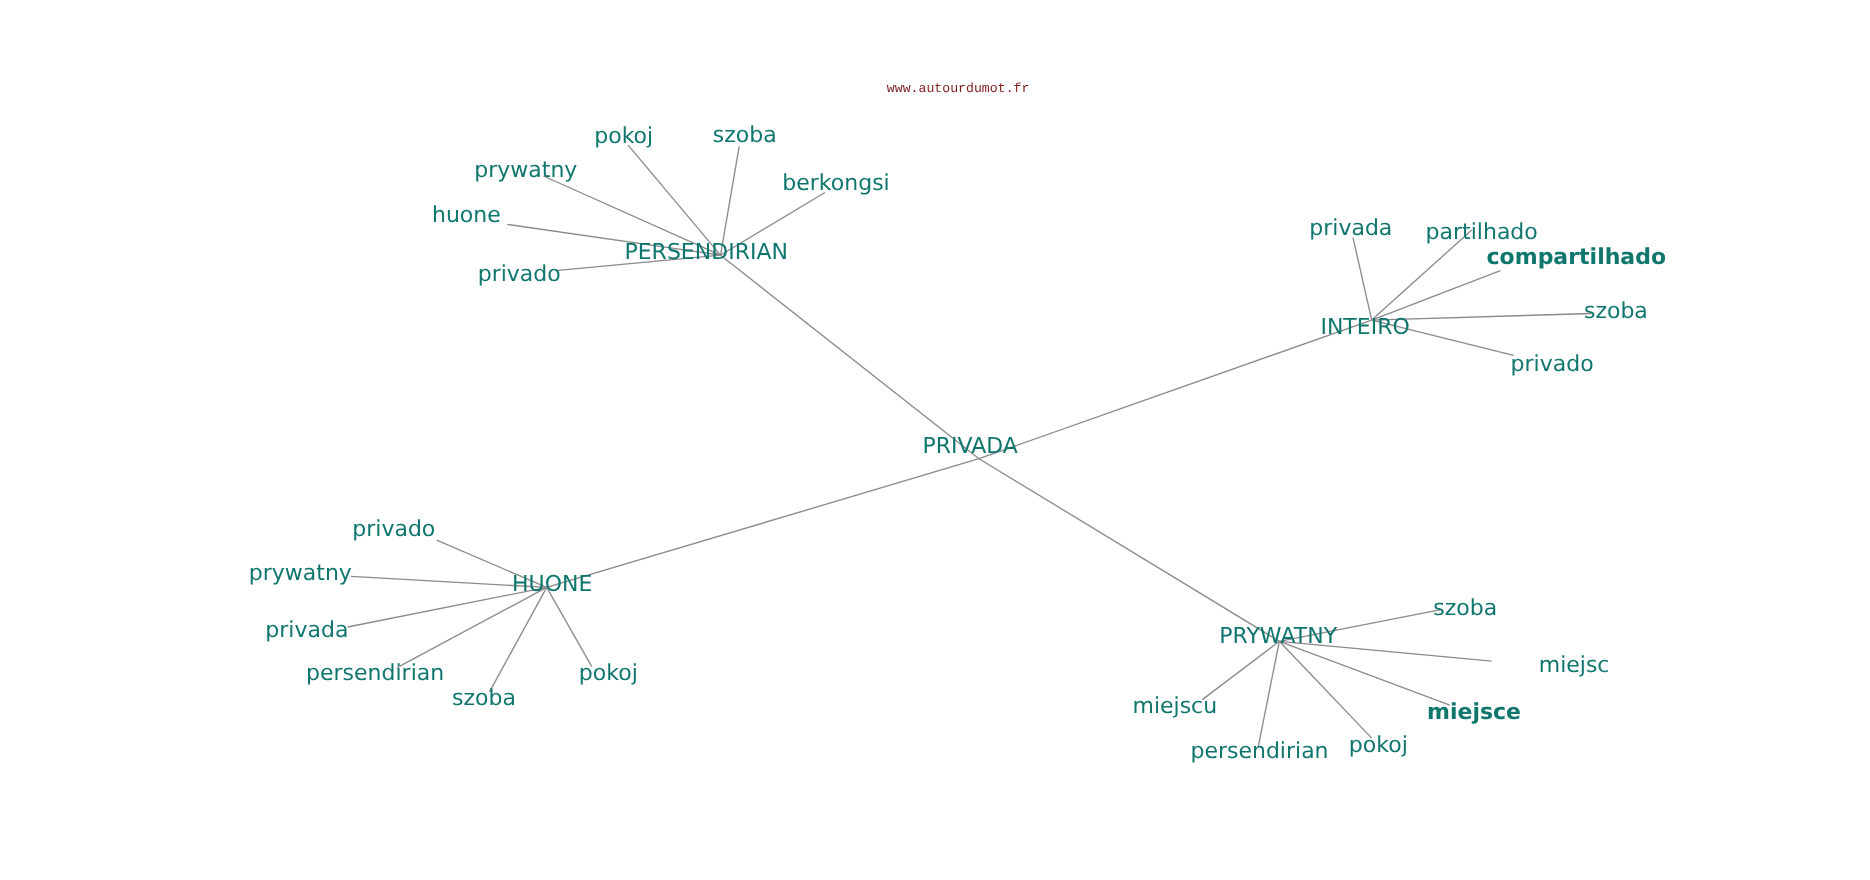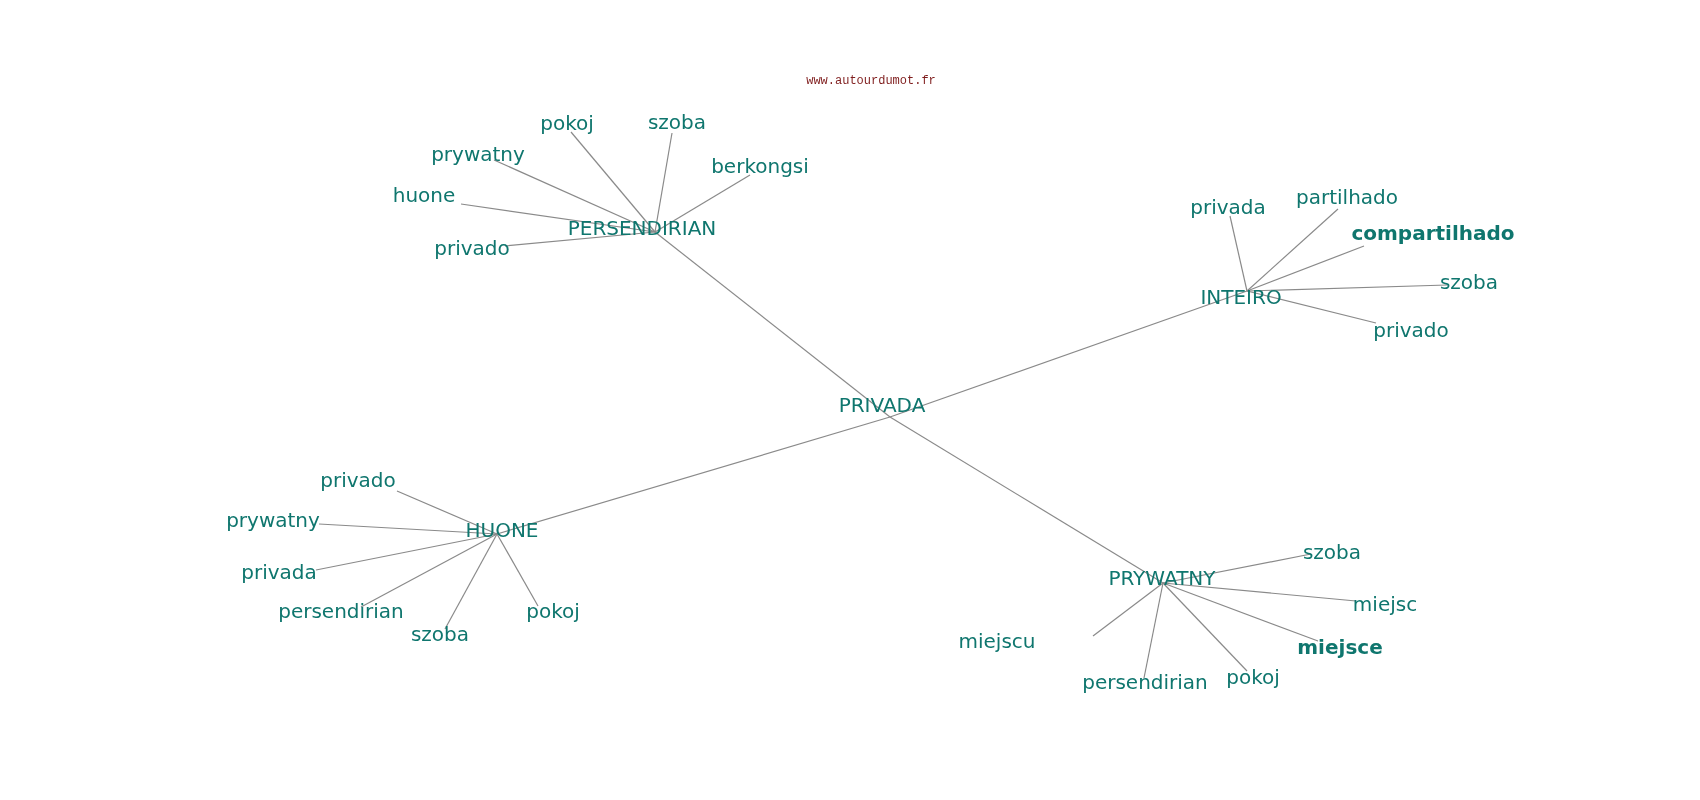--- a/index.html
+++ b/index.html
@@ -67,33 +67,33 @@
       <div class="nlabel" style="left: 882px; top: 405px;">PRIVADA</div>
       <div class="nlabel" style="left: 642px; top: 228px;">PERSENDIRIAN</div>
       <div class="nlabel" style="left: 567px; top: 123px;">pokoj</div>
       <div class="nlabel" style="left: 677px; top: 122px;">szoba</div>
       <div class="nlabel" style="left: 760px; top: 166px;">berkongsi</div>
       <div class="nlabel" style="left: 478px; top: 154px;">prywatny</div>
       <div class="nlabel" style="left: 424px; top: 195px;">huone</div>
       <div class="nlabel" style="left: 472px; top: 248px;">privado</div>
       <div class="nlabel" style="left: 1241px; top: 297px;">INTEIRO</div>
       <div class="nlabel" style="left: 1228px; top: 207px;">privada</div>
-      <div class="nlabel" style="left: 1347px; top: 197px;">partilhado</div>
+      <div class="nlabel" style="left: 1347px; top: 210px;">partilhado</div>
       <div class="nlabel" style="left: 1433px; top: 233px; font-weight: bold;">compartilhado</div>
       <div class="nlabel" style="left: 1469px; top: 282px;">szoba</div>
       <div class="nlabel" style="left: 1411px; top: 330px;">privado</div>
       <div class="nlabel" style="left: 502px; top: 530px;">HUONE</div>
       <div class="nlabel" style="left: 358px; top: 480px;">privado</div>
       <div class="nlabel" style="left: 273px; top: 520px;">prywatny</div>
       <div class="nlabel" style="left: 279px; top: 572px;">privada</div>
       <div class="nlabel" style="left: 341px; top: 611px;">persendirian</div>
       <div class="nlabel" style="left: 440px; top: 634px;">szoba</div>
       <div class="nlabel" style="left: 553px; top: 611px;">pokoj</div>
       <div class="nlabel" style="left: 1162px; top: 578px;">PRYWATNY</div>
       <div class="nlabel" style="left: 1332px; top: 552px;">szoba</div>
-      <div class="nlabel" style="left: 1385px; top: 604px;">miejsc</div>
+      <div class="nlabel" style="left: 1431px; top: 604px;">miejsc</div>
       <div class="nlabel" style="left: 1340px; top: 647px; font-weight: bold;">miejsce</div>
-      <div class="nlabel" style="left: 997px; top: 641px; text-align: center;">miejscu</div>
+      <div class="nlabel" style="left: 1068px; top: 641px; text-align: center;">miejscu</div>
       <div class="nlabel" style="left: 1145px; top: 682px;">persendirian</div>
       <div class="nlabel" style="left: 1253px; top: 677px;">pokoj</div>
     </div>
   <div class="site-title" style="left: 871px; top: 81px;">www.autourdumot.fr</div>
 </div>
 
 </body></html>

